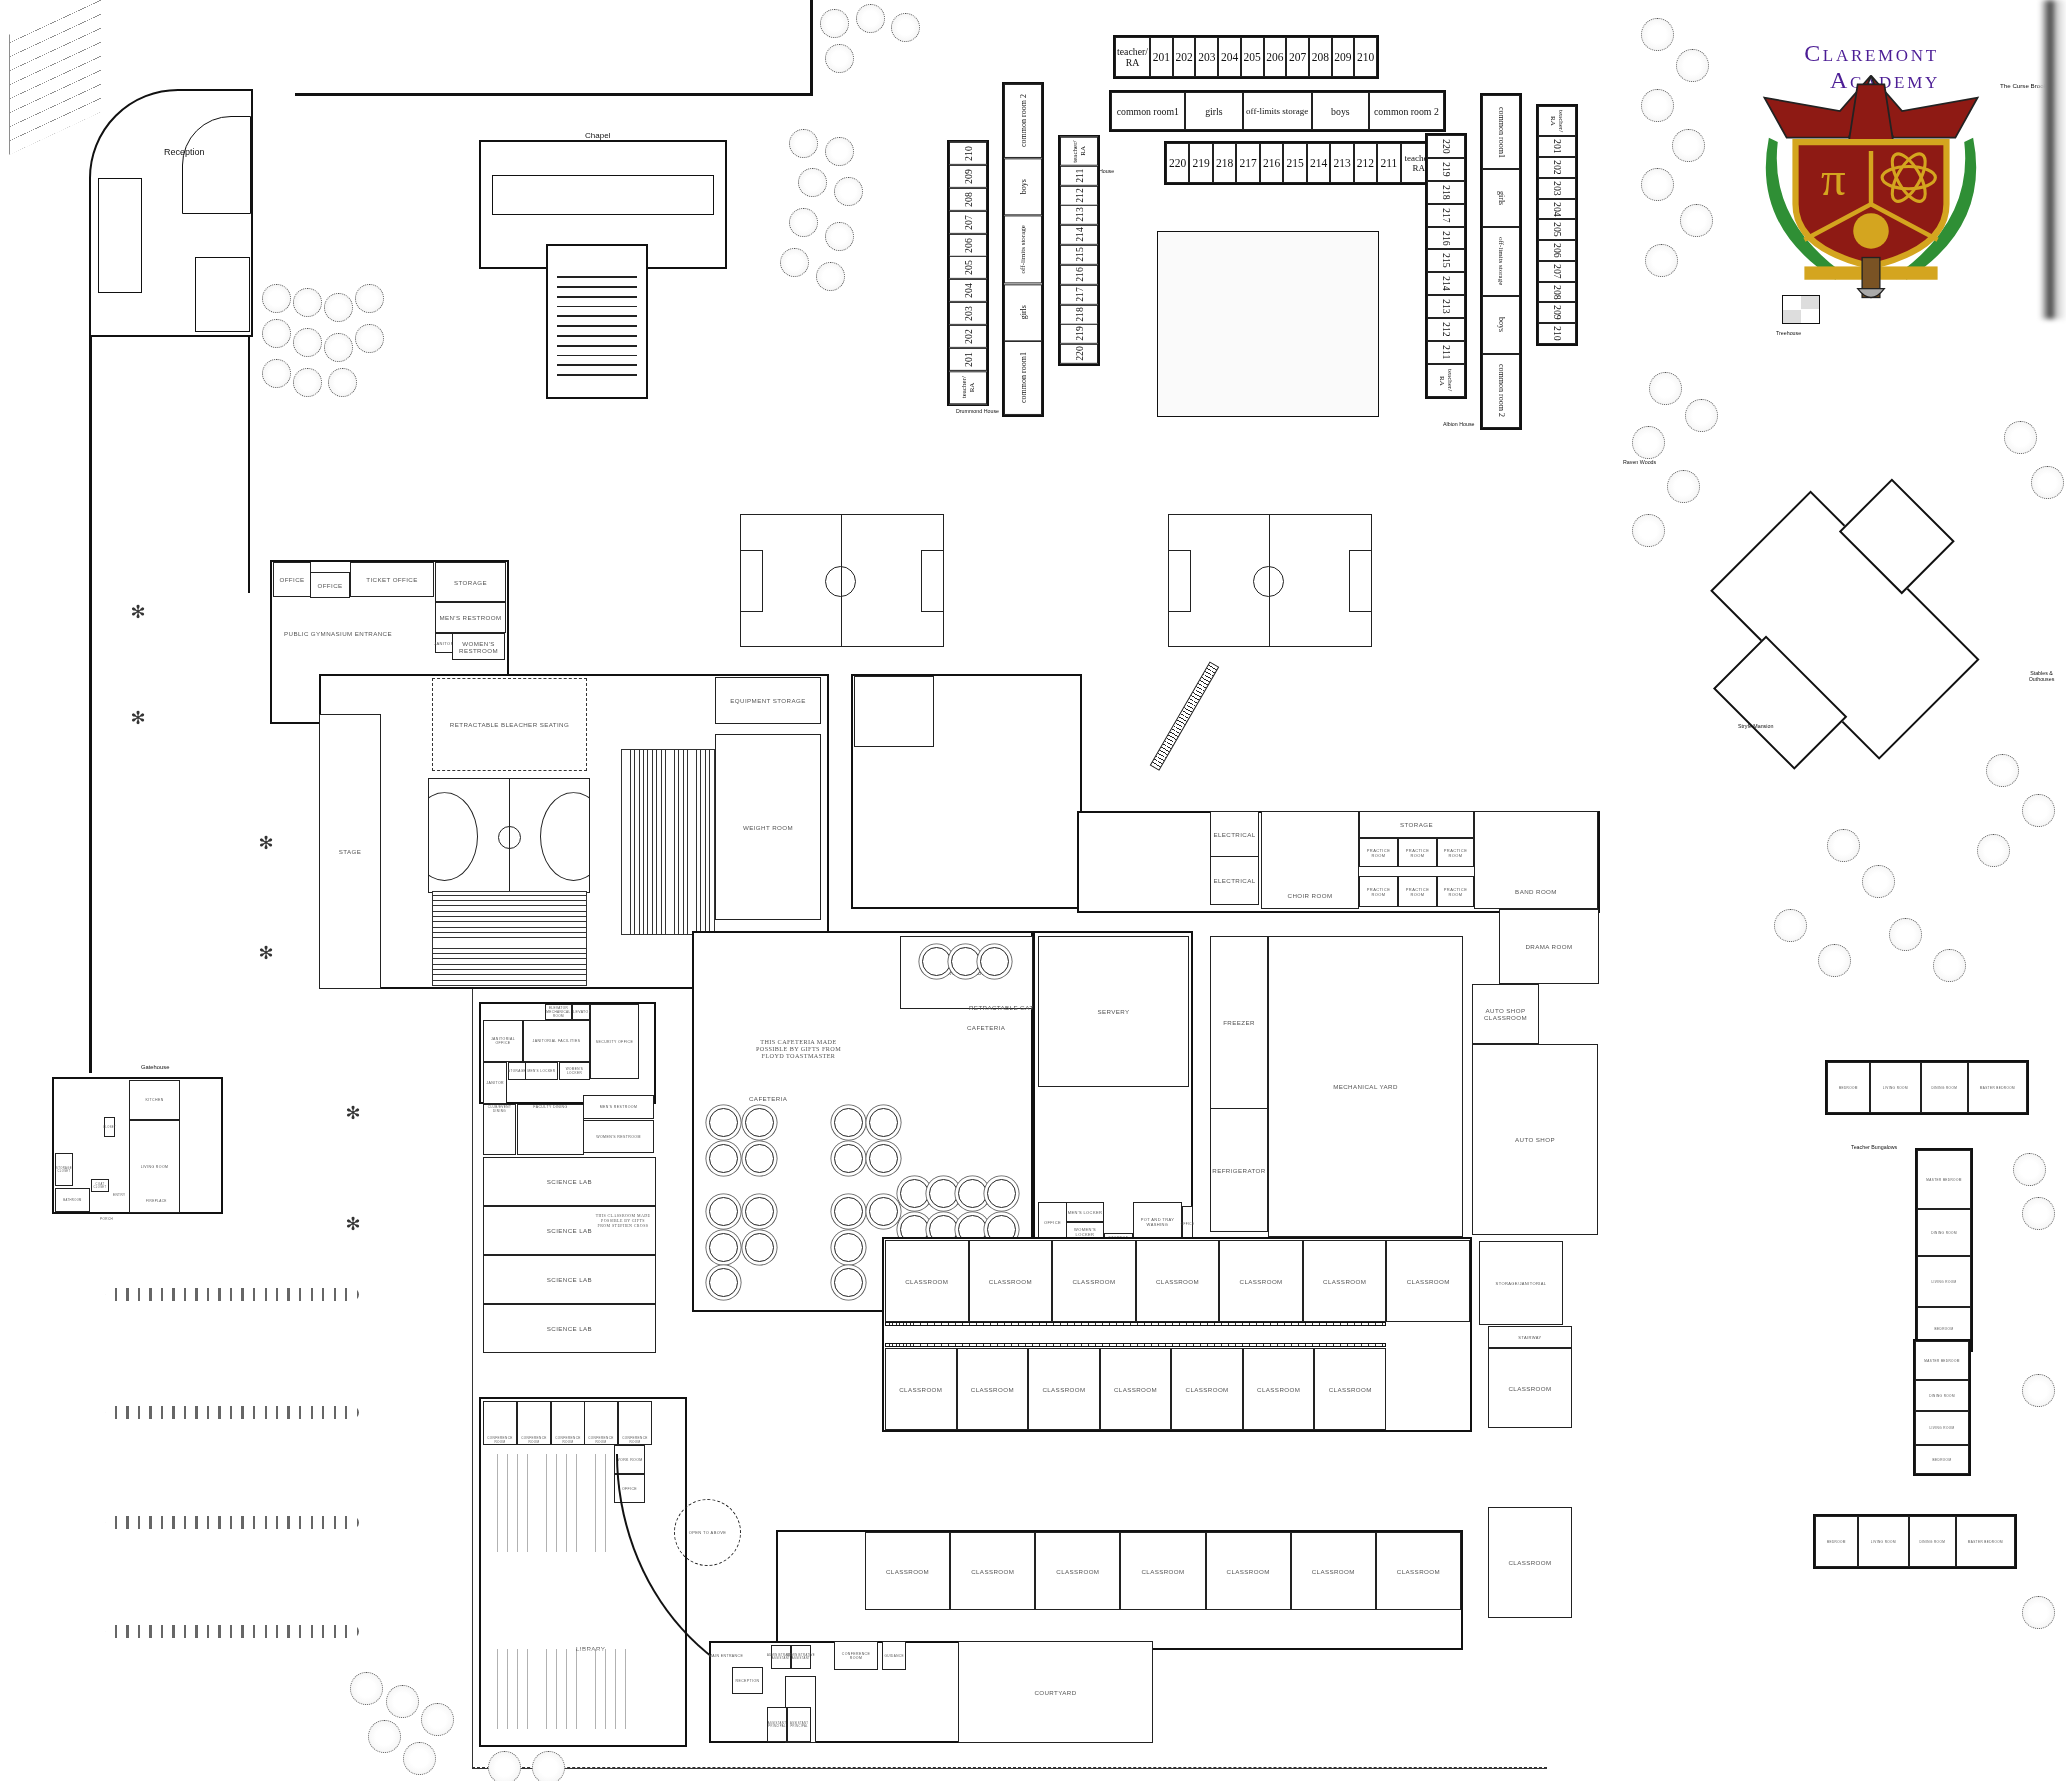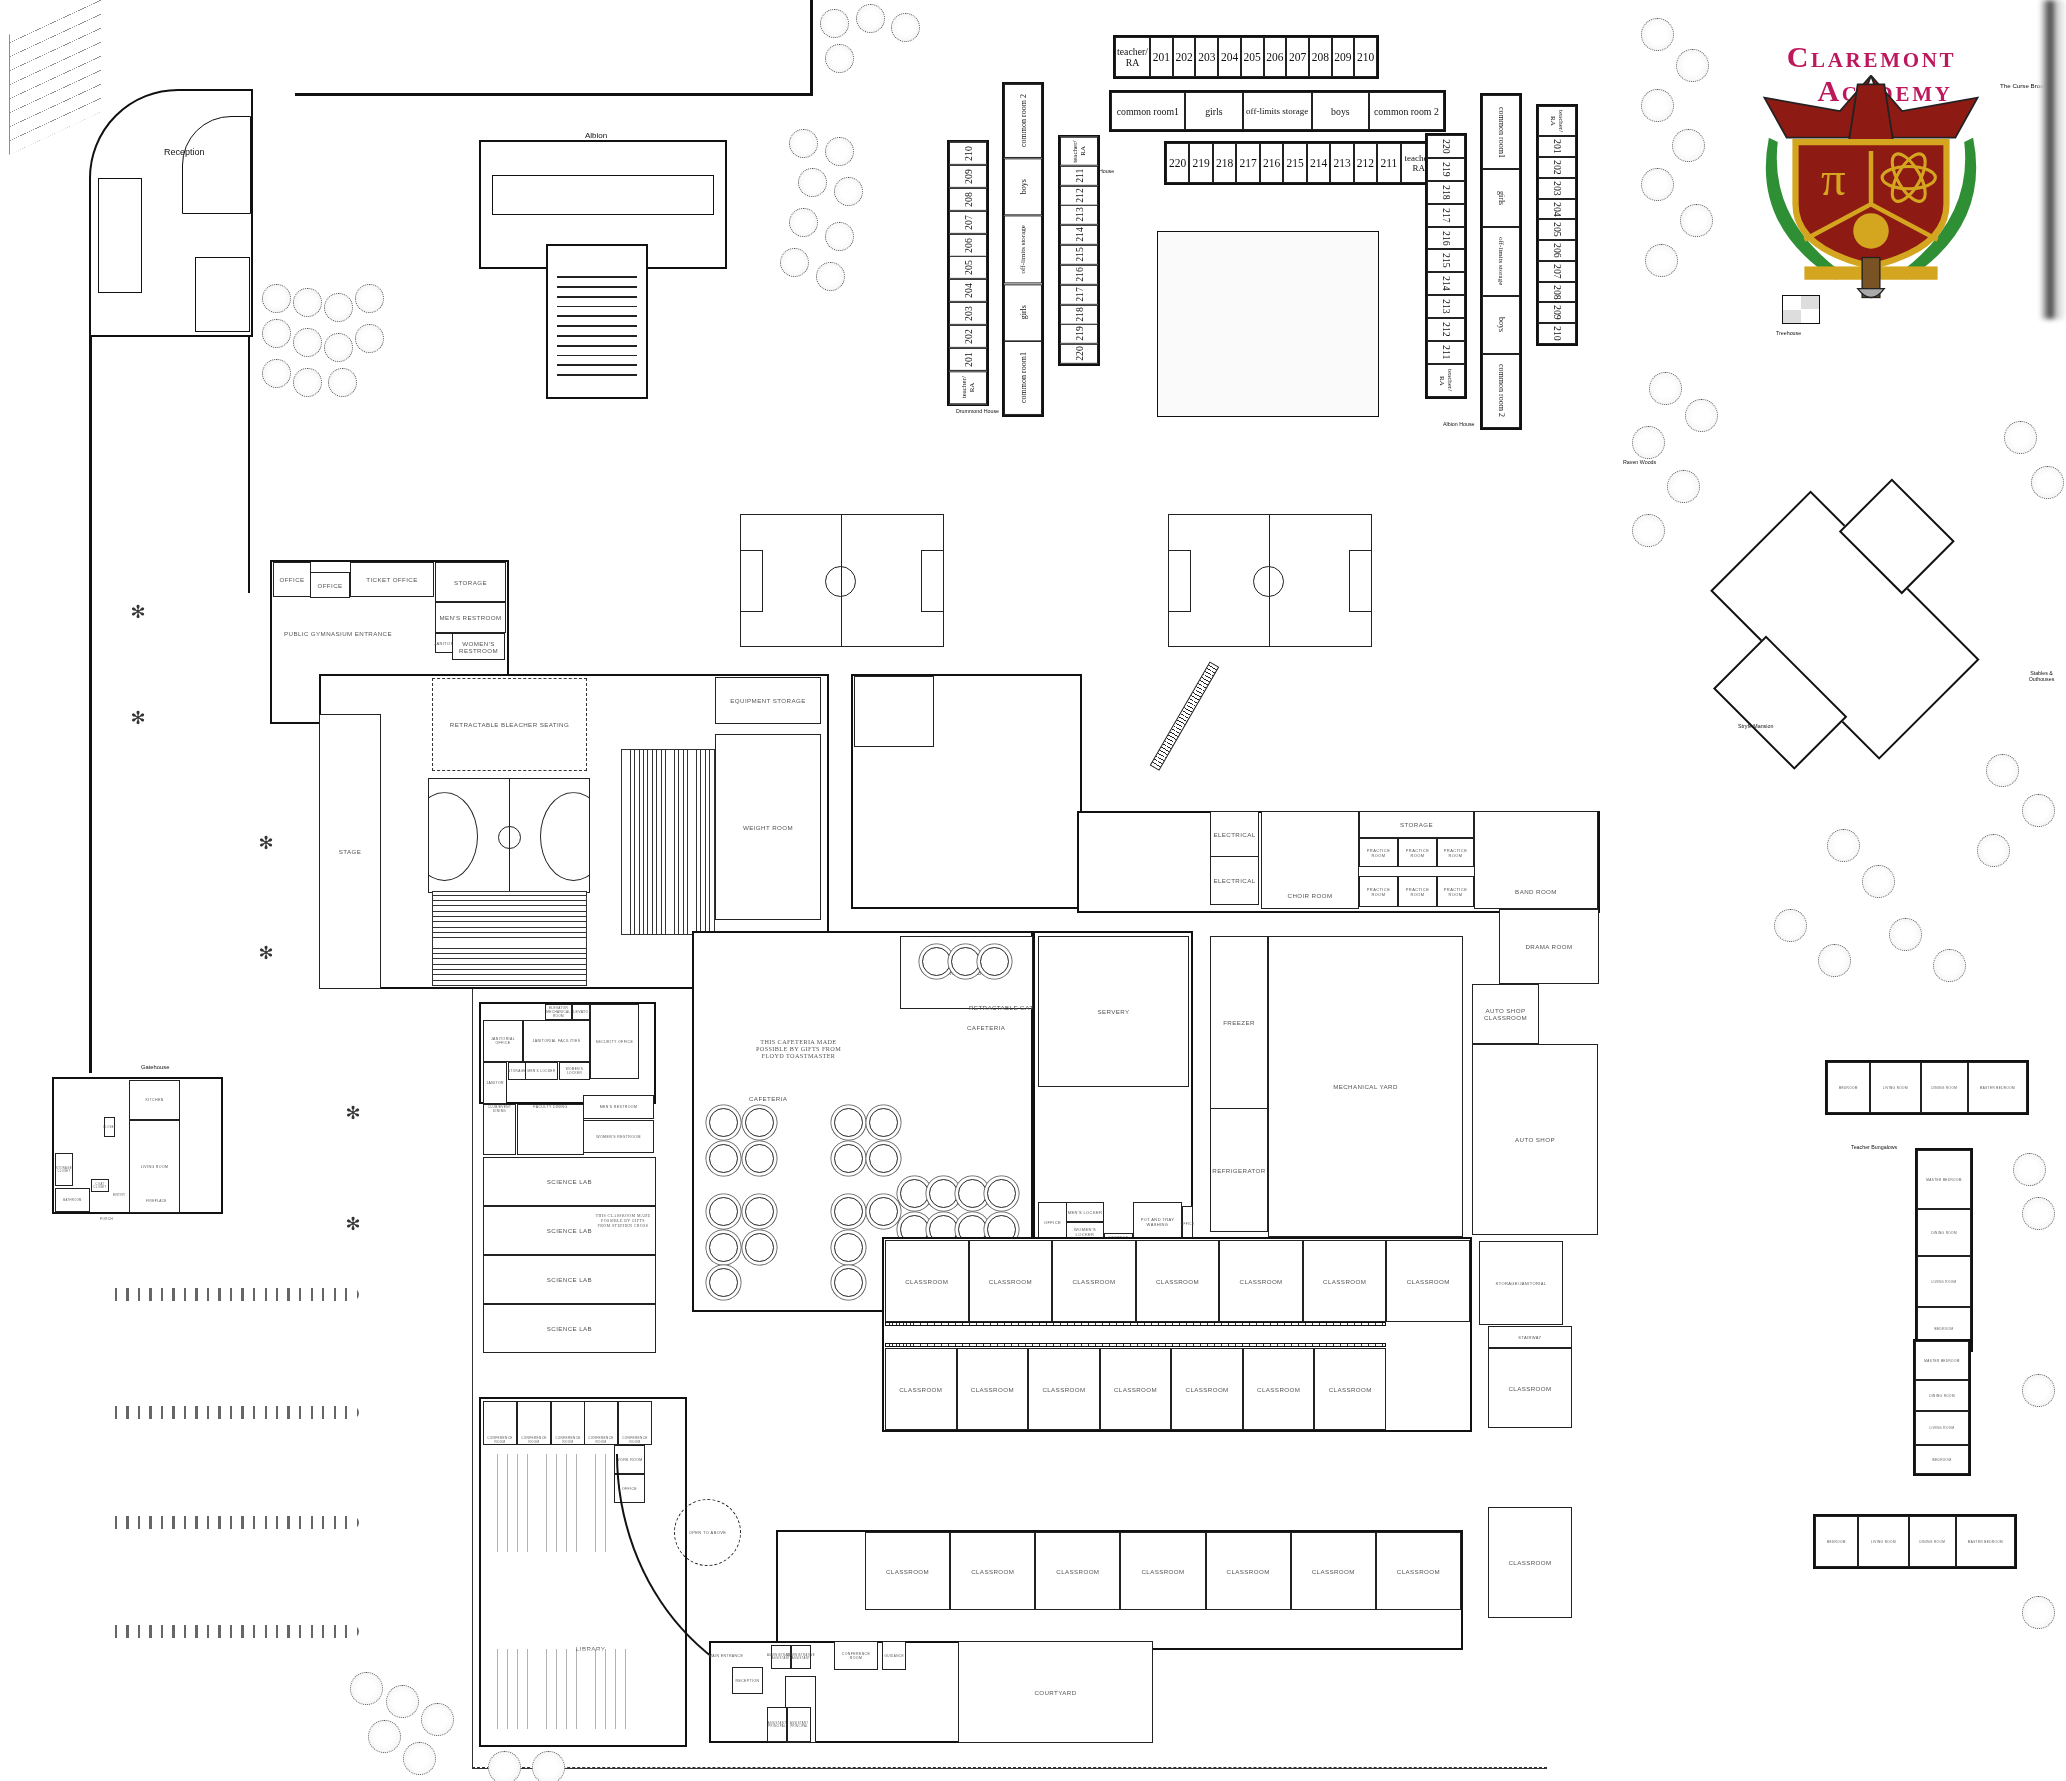--- a/index.html
+++ b/index.html
@@ -8,21 +8,21 @@
   .wall{border:2.7px solid #111;background:#fff;}
   .thin{border:1.3px solid #111;background:#fff;}
   .room{border:1.3px solid #222;background:#fff;display:flex;align-items:center;justify-content:center;text-align:center;}
   .tiny{font-size:6.2px;letter-spacing:0.4px;color:#555;text-transform:uppercase;}
   .lbl-sm{font-size:11.5px;color:#111;white-space:nowrap;}
   .dorm-num{font-family:"Liberation Serif",serif;font-size:17px;color:#111;}
   .tree{position:absolute;border-radius:50%;border:1.3px dotted #555;background:radial-gradient(circle,#fff 40%,#eee 100%);}
   .shrub{position:absolute;width:18px;height:18px;color:#333;font-size:18px;line-height:18px;text-align:center;}
   .field{border:1.8px solid #222;background:#fff;}
   .road{background:#111;}
-  .crest-title{font-family:"Liberation Serif",serif;font-size:30px;letter-spacing:2.7px;color:#be185d;font-variant:small-caps;font-weight:bold;}
+  .crest-title{font-family:"Liberation Serif",serif;font-size:24px;letter-spacing:2.7px;color:#4c1d95;font-variant:small-caps;font-weight:normal;}
   .seat-row{position:absolute;border:0.9px solid #333;background:repeating-linear-gradient(90deg,#fff 0 3.5px,#333 3.5px 4.4px);}
   .bleach{position:absolute;border:0.9px solid #333;background:repeating-linear-gradient(0deg,#fff 0 4.4px,#333 4.4px 5.3px);}
   .rtable{position:absolute;width:27px;height:27px;border-radius:50%;border:1.3px solid #222;background:#fff;box-shadow:0 0 0 2.7px #fff,0 0 0 3.5px #555;}
   .locker{background:repeating-linear-gradient(90deg,#fff 0 2.7px,#333 2.7px 3.5px);border:0.9px solid #111;}
 </style>
 </head>
 <body>
 
 <div class="abs road" style="left:295px;top:93px;width:517px;height:2.7px;"></div>
 <div class="abs road" style="left:810px;top:0;width:2.7px;height:96px;"></div>
@@ -36,21 +36,21 @@
   <div class="abs thin" style="left:106px;top:168px;width:55px;height:75px;"></div>
   <span class="abs lbl-sm" style="left:75px;top:58px;font-size:9px;">Reception</span>
 </div>
 <div class="abs" style="left:9px;top:13.3px;width:93px;height:120px;border-left:0.9px solid #444;transform:skewY(-25deg);background:repeating-linear-gradient(0deg,#fff 0 13.3px,#444 13.3px 14px);opacity:.6;"></div>
 
 <div class="abs" style="left:479px;top:140px;width:248px;height:262px;">
   <div class="abs wall" style="left:0;top:0;width:248px;height:129px;"></div>
   <div class="abs thin" style="left:13.3px;top:35px;width:222px;height:40px;"></div>
   <div class="abs wall" style="left:67px;top:104px;width:102px;height:155px;"></div>
   <div class="abs" style="left:78px;top:133px;width:80px;height:111px;background:repeating-linear-gradient(0deg,#fff 0 8px,#222 8px 9.8px);"></div>
-  <span class="abs lbl-sm" style="left:106px;top:-9px;font-size:8px;">Albion</span>
+  <span class="abs lbl-sm" style="left:106px;top:-9px;font-size:8px;">Chapel</span>
 </div>
 
 <div class="abs" style="left:1113px;top:35px;width:328px;height:133px;">
   <div class="abs wall" style="left:0;top:0;width:266px;height:44px;display:flex;">
     <div class="room dorm-num" style="flex:1.6;font-size:9.8px;">teacher/ RA</div>
     <div class="room dorm-num" style="flex:1;font-size:11.5px;">201</div>
     <div class="room dorm-num" style="flex:1;font-size:11.5px;">202</div>
     <div class="room dorm-num" style="flex:1;font-size:11.5px;">203</div>
     <div class="room dorm-num" style="flex:1;font-size:11.5px;">204</div>
     <div class="room dorm-num" style="flex:1;font-size:11.5px;">205</div>

